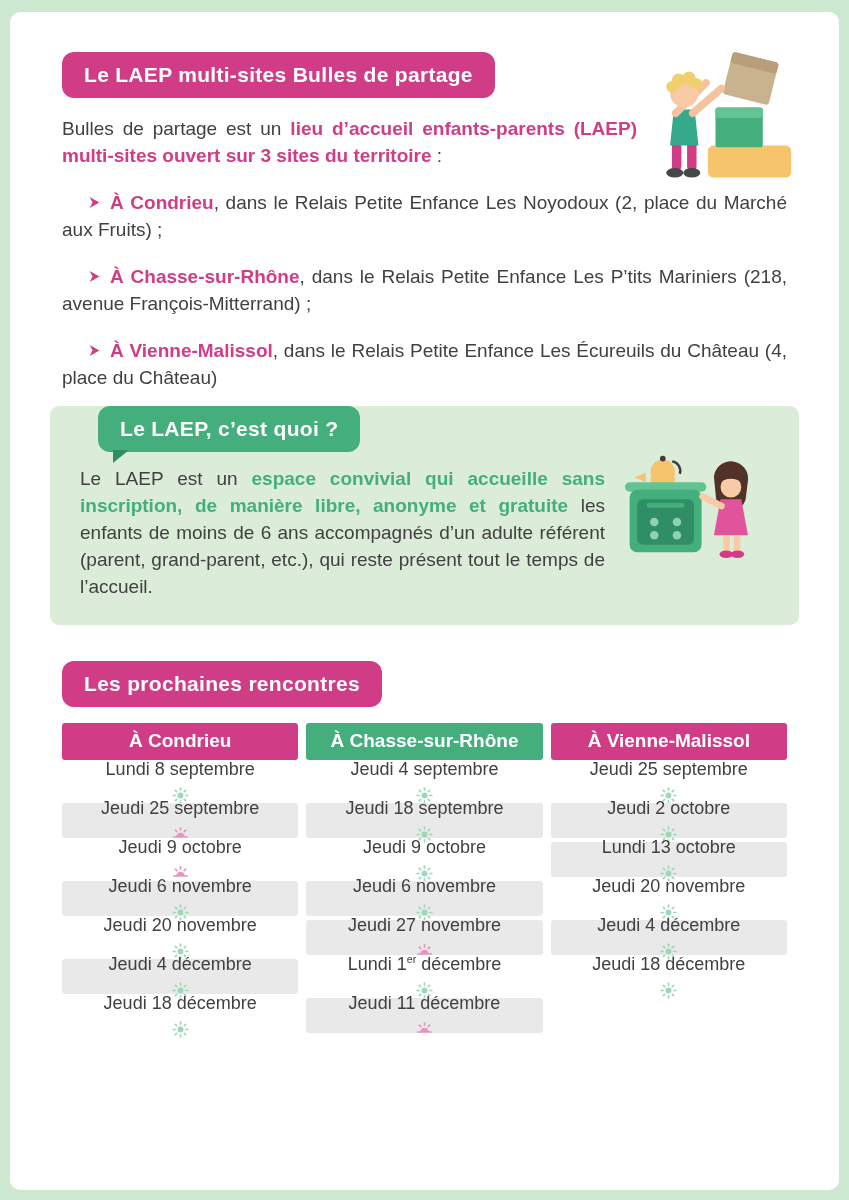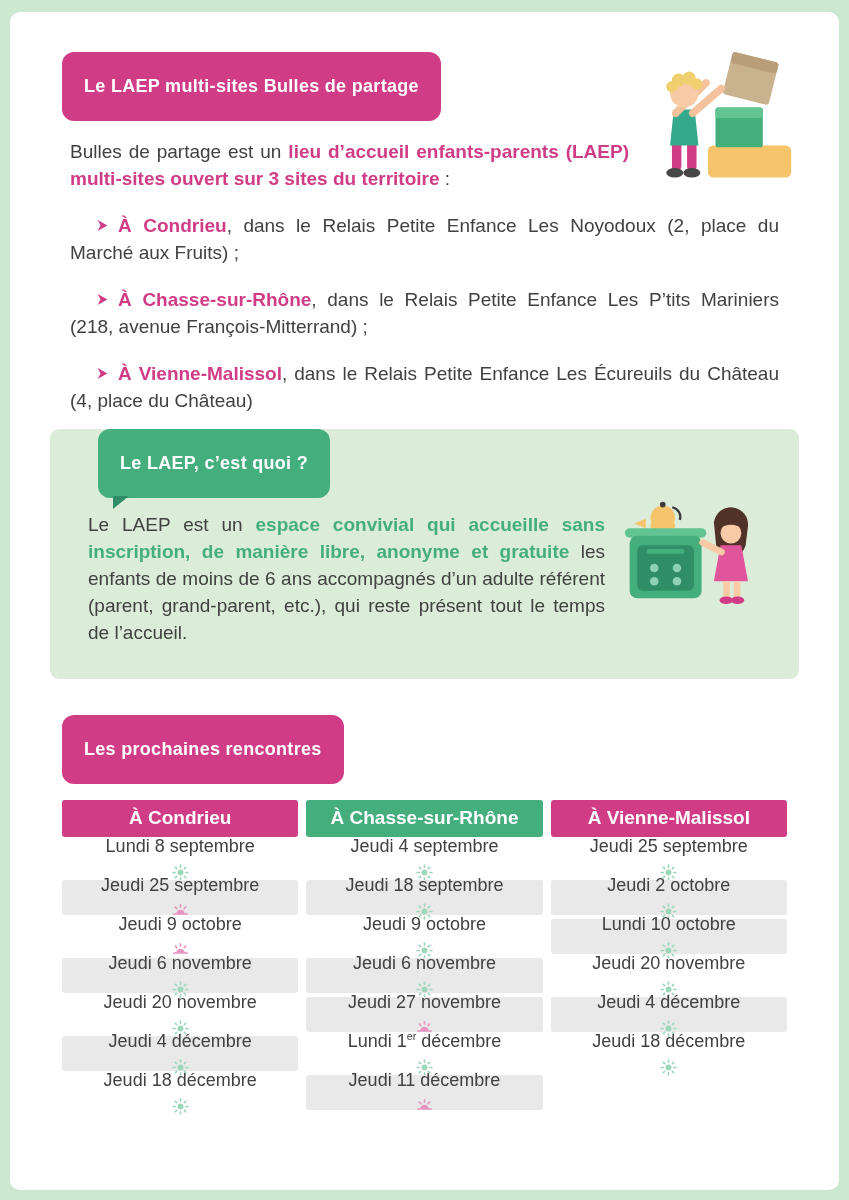--- a/index.html
+++ b/index.html
@@ -4,29 +4,29 @@
 <style>
   :root{
     --pink:#d13c86; --green:#45ae7d; --green-dark:#2f8e66;
     --panel:#dbecd8; --frame:#cde8d0; --row-gray:#e9e9e9; --text:#414141;
   }
   *{box-sizing:border-box;}
   html,body{margin:0;padding:0;width:849px;height:1200px;background:var(--frame);
     font-family:"Liberation Sans","DejaVu Sans",sans-serif;color:var(--text);}
   .page{position:absolute;left:10px;right:10px;top:12px;bottom:10px;background:#fff;
     border-radius:10px;padding:40px 52px 0 52px;overflow:hidden;}
-  .badge{display:inline-block;color:#fff;font-weight:700;font-size:18px;letter-spacing:.3px;
-    padding:24px 22px;border-radius:12px;position:relative;}
+  .badge{display:inline-block;color:#fff;font-weight:700;font-size:21px;letter-spacing:.3px;
+    padding:11px 22px;border-radius:12px;position:relative;}
   .badge.pink{background:var(--pink);}
   .badge.green{background:var(--green);}
   .badge.green::after{content:'';position:absolute;left:15px;bottom:-11px;width:0;height:0;
     border-top:13px solid var(--green-dark);border-right:16px solid transparent;}
   .b-pink{color:var(--pink);font-weight:700;}
   .b-green{color:var(--green);font-weight:700;}
-  p{margin:8px;font-size:19px;line-height:1.42;text-align:justify;}
+  p{margin:0;font-size:19px;line-height:1.42;text-align:justify;}
   .intro{margin-top:18px;padding-right:150px;}
   .site{margin-top:20px;text-indent:26px;}
   .site .arrow{display:inline-block;text-indent:0;margin-right:9px;}
   .boxes-illo{position:absolute;top:38px;right:44px;width:142px;height:134px;}
   .about-panel{background:var(--panel);border-radius:9px;margin:30px -12px 0 -12px;
     padding:0 34px 24px 30px;position:relative;}
   .panel-badge-row{margin:-16px 0 0 18px;}
   .kitchen-illo{float:right;width:142px;height:114px;margin:-4px 0 6px 18px;}
   .about-p{margin-top:14px;}
   .about-p + .about-p{margin-top:20px;}
@@ -261,21 +261,21 @@
               <line x1="19.6" y1="12" x2="22.4" y2="12"></line>
               <line x1="4.7" y1="4.7" x2="6.6" y2="6.6"></line>
               <line x1="17.4" y1="17.4" x2="19.3" y2="19.3"></line>
               <line x1="4.7" y1="19.3" x2="6.6" y2="17.4"></line>
               <line x1="17.4" y1="6.6" x2="19.3" y2="4.7"></line>
             </g>
           </svg>
         </span>
       </div>
       <div class="cal-cell alt">
-        <span>Lundi 10 octobre</span>
+        <span>Lundi 13 octobre</span>
         <span class="cal-icon">
           <svg width="17" height="17" viewBox="0 0 24 24" aria-hidden="true">
             <g stroke="#9ed7ba" stroke-width="2.4" stroke-linecap="round">
               <circle cx="12" cy="12" r="4.2" fill="#9ed7ba" stroke="none"></circle>
               <line x1="12" y1="1.6" x2="12" y2="4.4"></line>
               <line x1="12" y1="19.6" x2="12" y2="22.4"></line>
               <line x1="1.6" y1="12" x2="4.4" y2="12"></line>
               <line x1="19.6" y1="12" x2="22.4" y2="12"></line>
               <line x1="4.7" y1="4.7" x2="6.6" y2="6.6"></line>
               <line x1="17.4" y1="17.4" x2="19.3" y2="19.3"></line>

